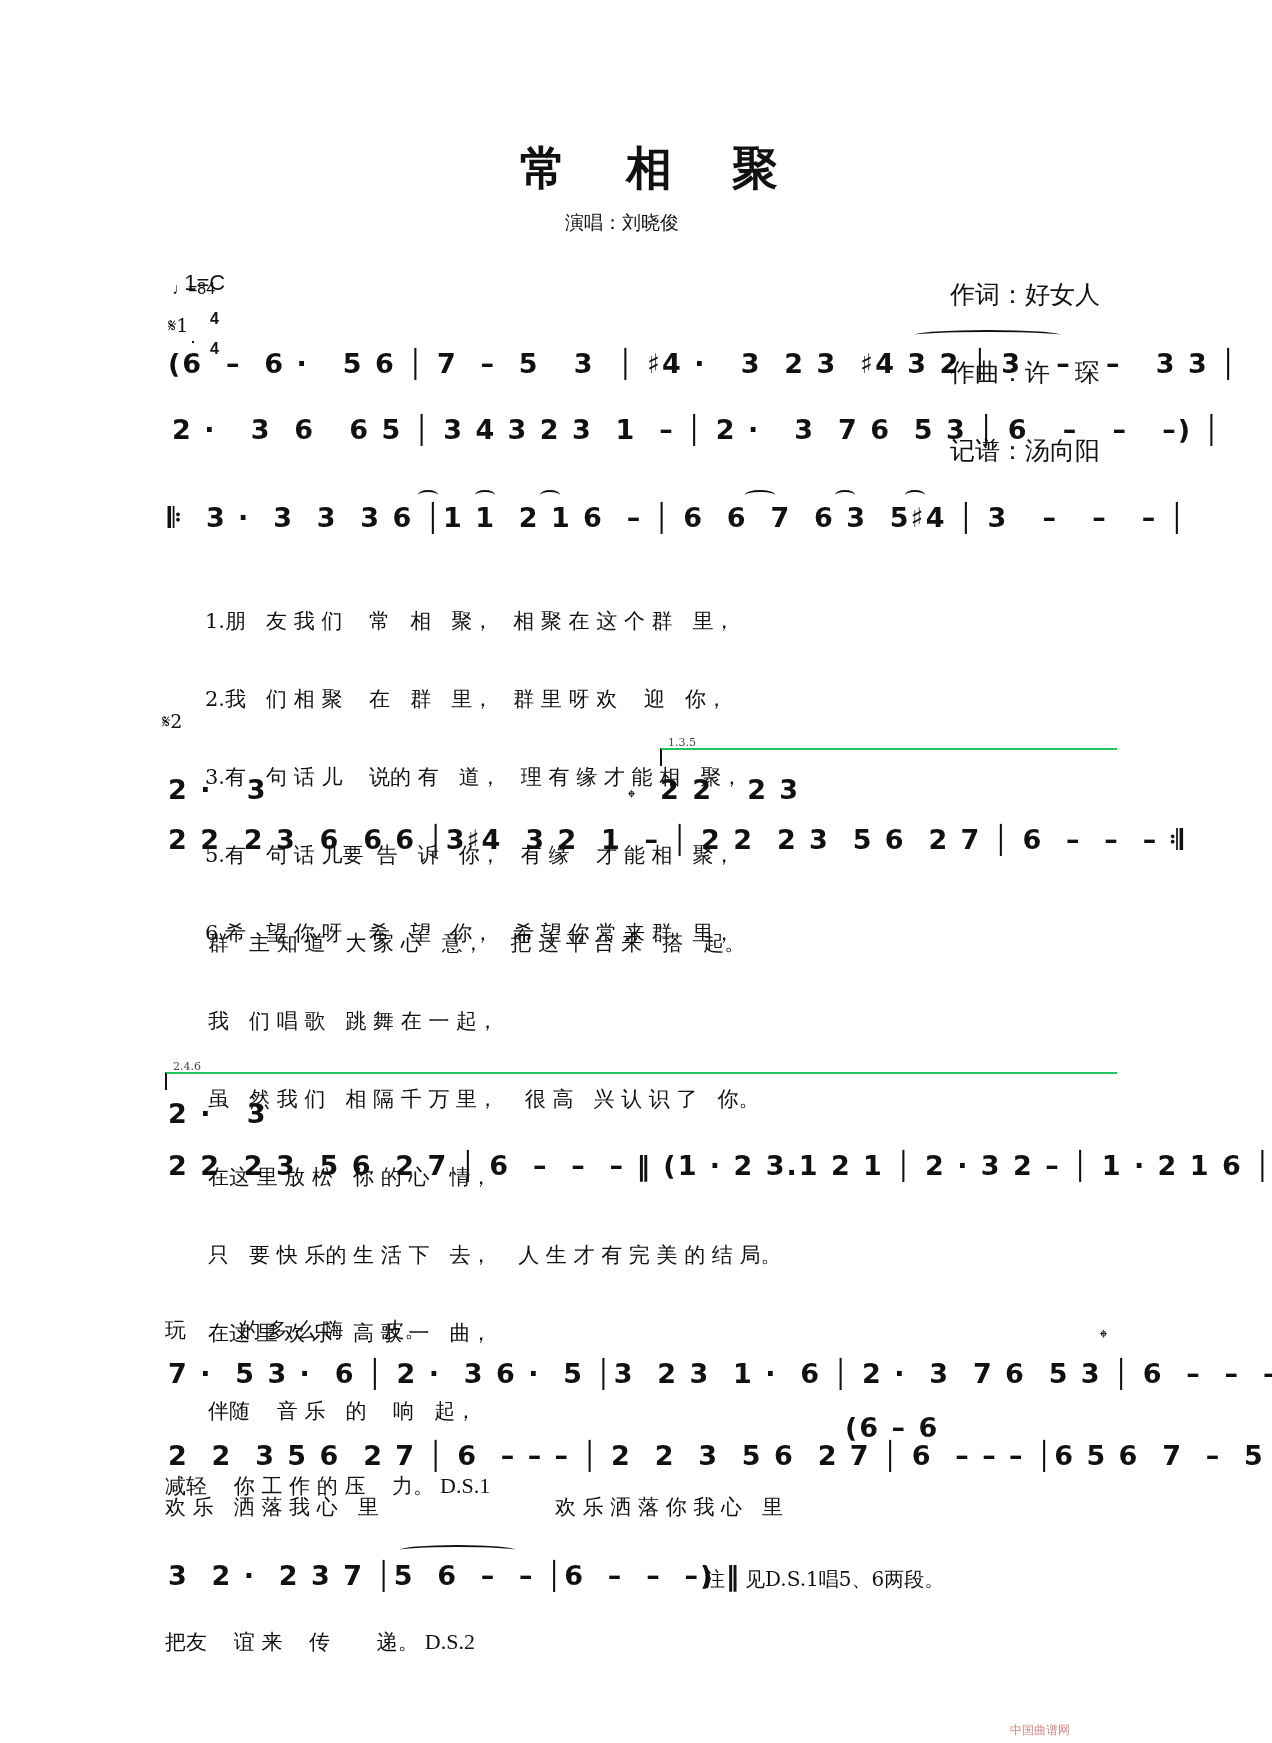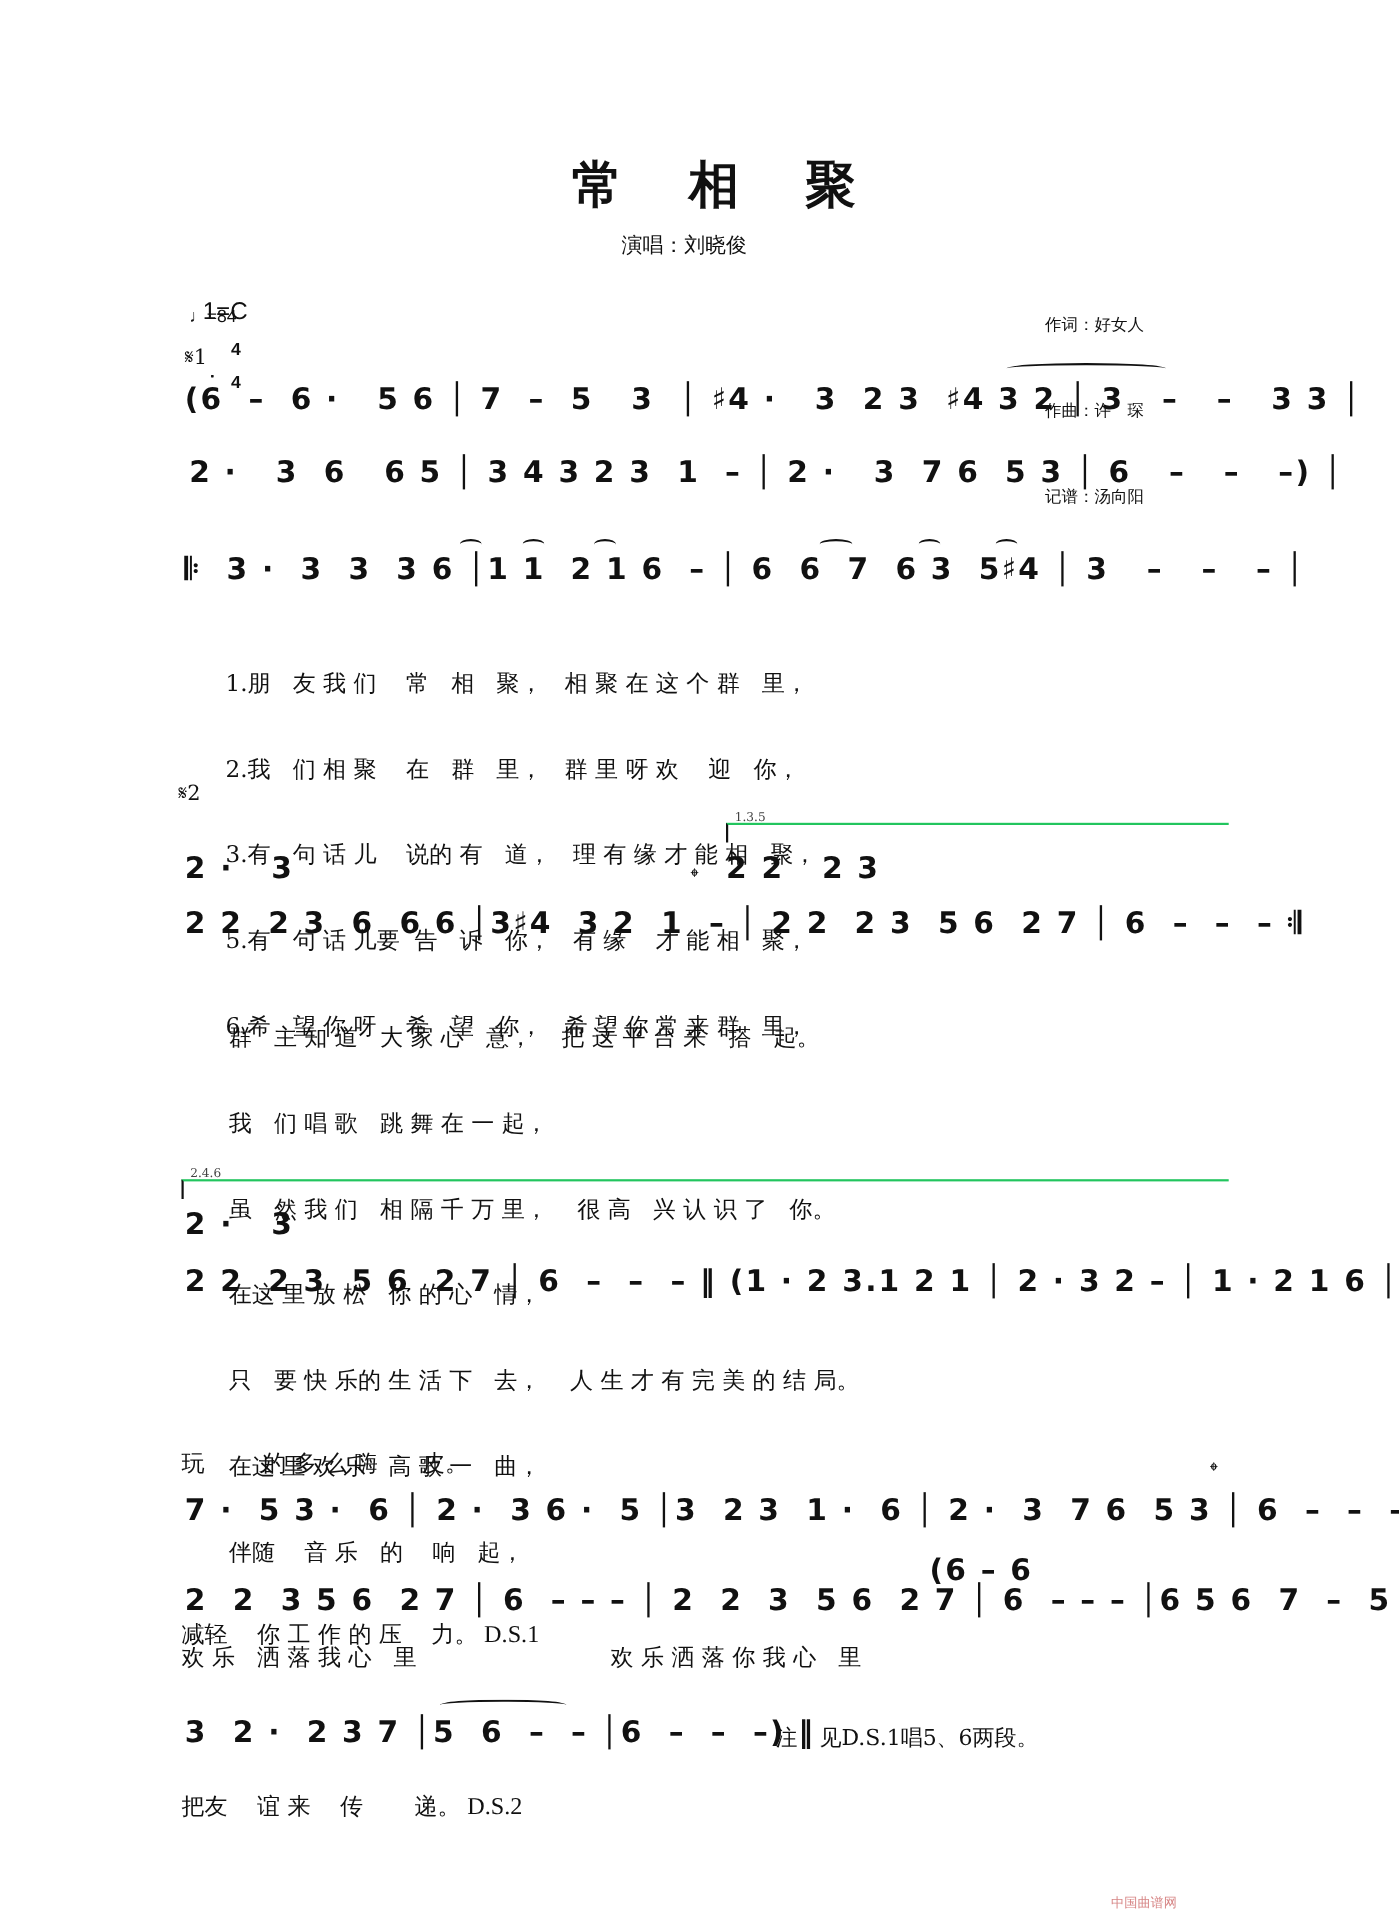--- a/index.html
+++ b/index.html
@@ -1,20 +1,20 @@
 <!DOCTYPE html>
 <html><head>
 <meta charset="utf-8">
 <style>
   html, body { margin:0; padding:0; background:#ffffff; }
   body { width:1272px; height:1743px; position:relative; overflow:hidden; font-family:"DejaVu Sans", sans-serif; color:#111; }
   .abs { position:absolute; white-space:pre; }
   .title { font-family:"DejaVu Serif", serif; font-weight:bold; font-size:46px; letter-spacing:22px; }
   .meta { font-family:"DejaVu Serif", serif; font-size:19px; }
-  .credits { font-family:"DejaVu Serif", serif; font-size:15px; line-height:26px; }
+  .credits { font-family:"DejaVu Serif", serif; font-size:25px; line-height:26px; }
   .key { font-family:"Liberation Sans", sans-serif; font-size:22px; }
   .frac { display:inline-block; vertical-align:middle; text-align:center; font-weight:bold; font-size:16px; line-height:15px; margin-left:8px; }
   .frac .bar { display:block; border-top:2px solid #111; }
   .segno { font-family:"DejaVu Serif", serif; font-size:19px; }
   .notes { font-family:"DejaVu Sans", sans-serif; font-weight:bold; font-size:27px; letter-spacing:2px; }
   .bar { position:absolute; width:2px; background:#111; }
   .lyr { font-family:"DejaVu Serif", serif; font-size:21px; line-height:26px; word-spacing:0; }
   .volta { position:absolute; border-top:2px solid #22c55e; border-left:2px solid #111; height:16px; }
   .volta span { position:absolute; top:-14px; left:6px; font-size:11px; font-family:"DejaVu Serif", serif; color:#444; }
   .arc { position:absolute; border-top:2px solid #111; border-radius:50% 50% 0 0; height:8px; }

